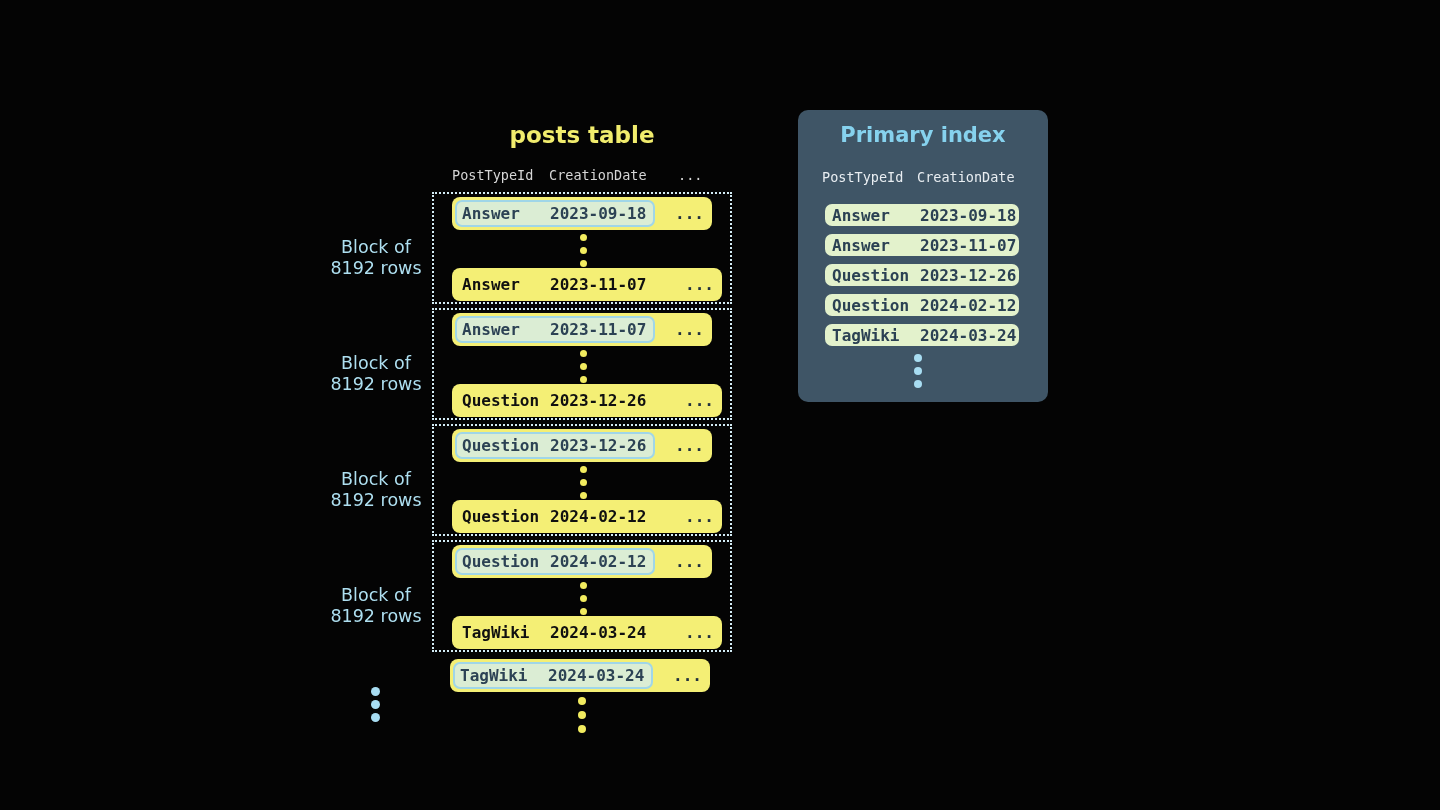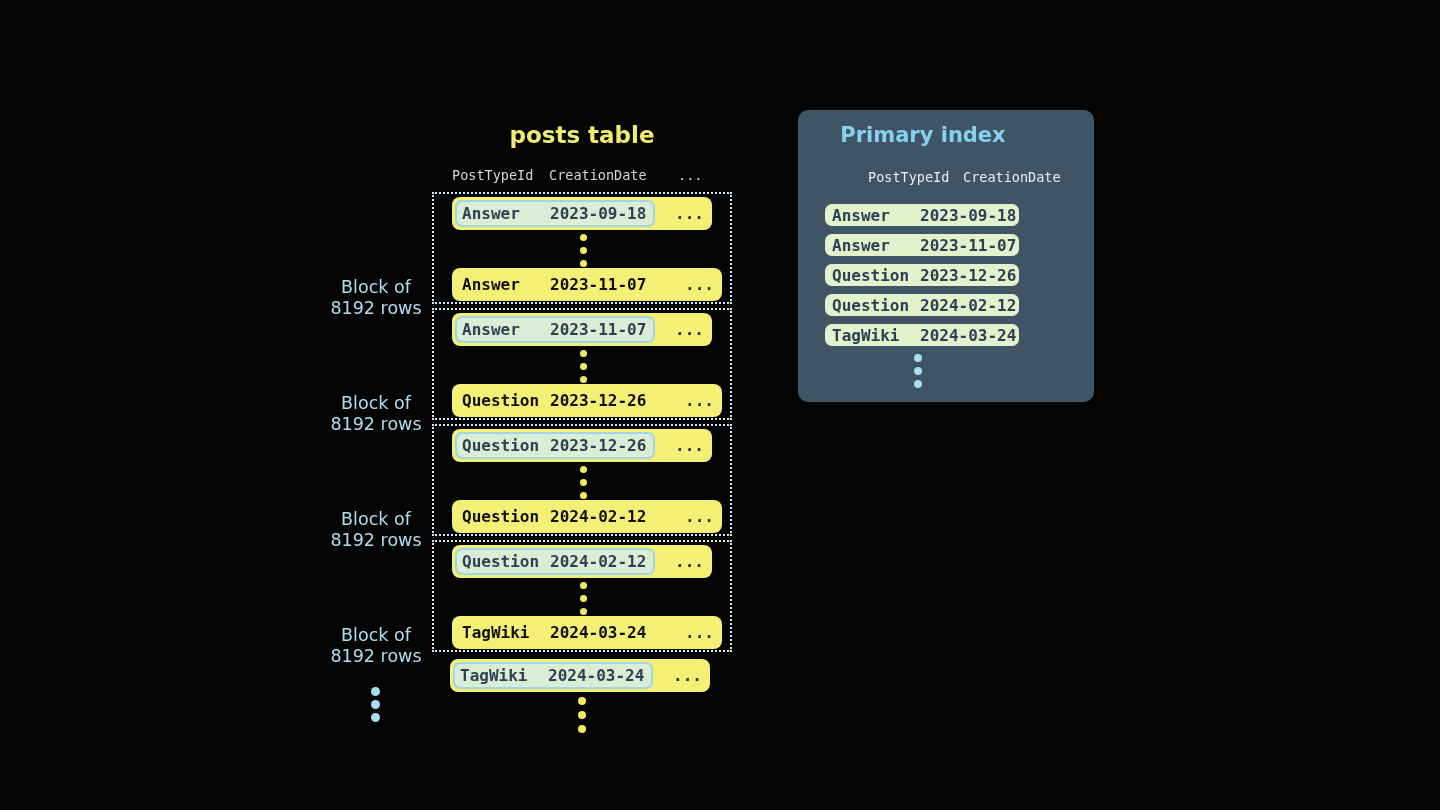--- a/index.html
+++ b/index.html
@@ -76,21 +76,21 @@
     color: #22313d;
     font-family: "DejaVu Sans Mono", monospace;
     font-weight: 700; font-size: 16px;
   }
 
   .block-label {
     position: absolute;
     left: 316px; width: 120px;
     text-align: center;
     color: #aedff0;
-    font-size: 17.5px; line-height: 21px; font-weight: 500; margin-top: 40px;
+    font-size: 17.5px; line-height: 21px; font-weight: 500;
   }
   .lbl1 { top: 237px; }
   .lbl2 { top: 353px; }
   .lbl3 { top: 469px; }
   .lbl4 { top: 585px; }
 
   .vdots {
     position: absolute;
     display: flex; flex-direction: column; gap: 6px;
     align-items: center;
@@ -108,21 +108,20 @@
 
   .bottom-blue-dots { left: 371px; top: 687px; gap: 4px; }
   .bottom-blue-dots i { width: 9px; height: 9px; background: #a8ddf2; }
 
   
   .pi-panel {
     position: absolute;
     left: 798px; top: 110px; width: 250px; height: 292px;
     background: #3f5566;
     border-radius: 10px;
-    padding-left: 46px;
   }
   .pi-title {
     position: absolute;
     left: 0; top: 13px; width: 250px;
     text-align: center;
     font-size: 21px; font-weight: 600;
     color: #86d2ee;
   }
   .pi-header {
     position: absolute; top: 59px; width: 250px;

